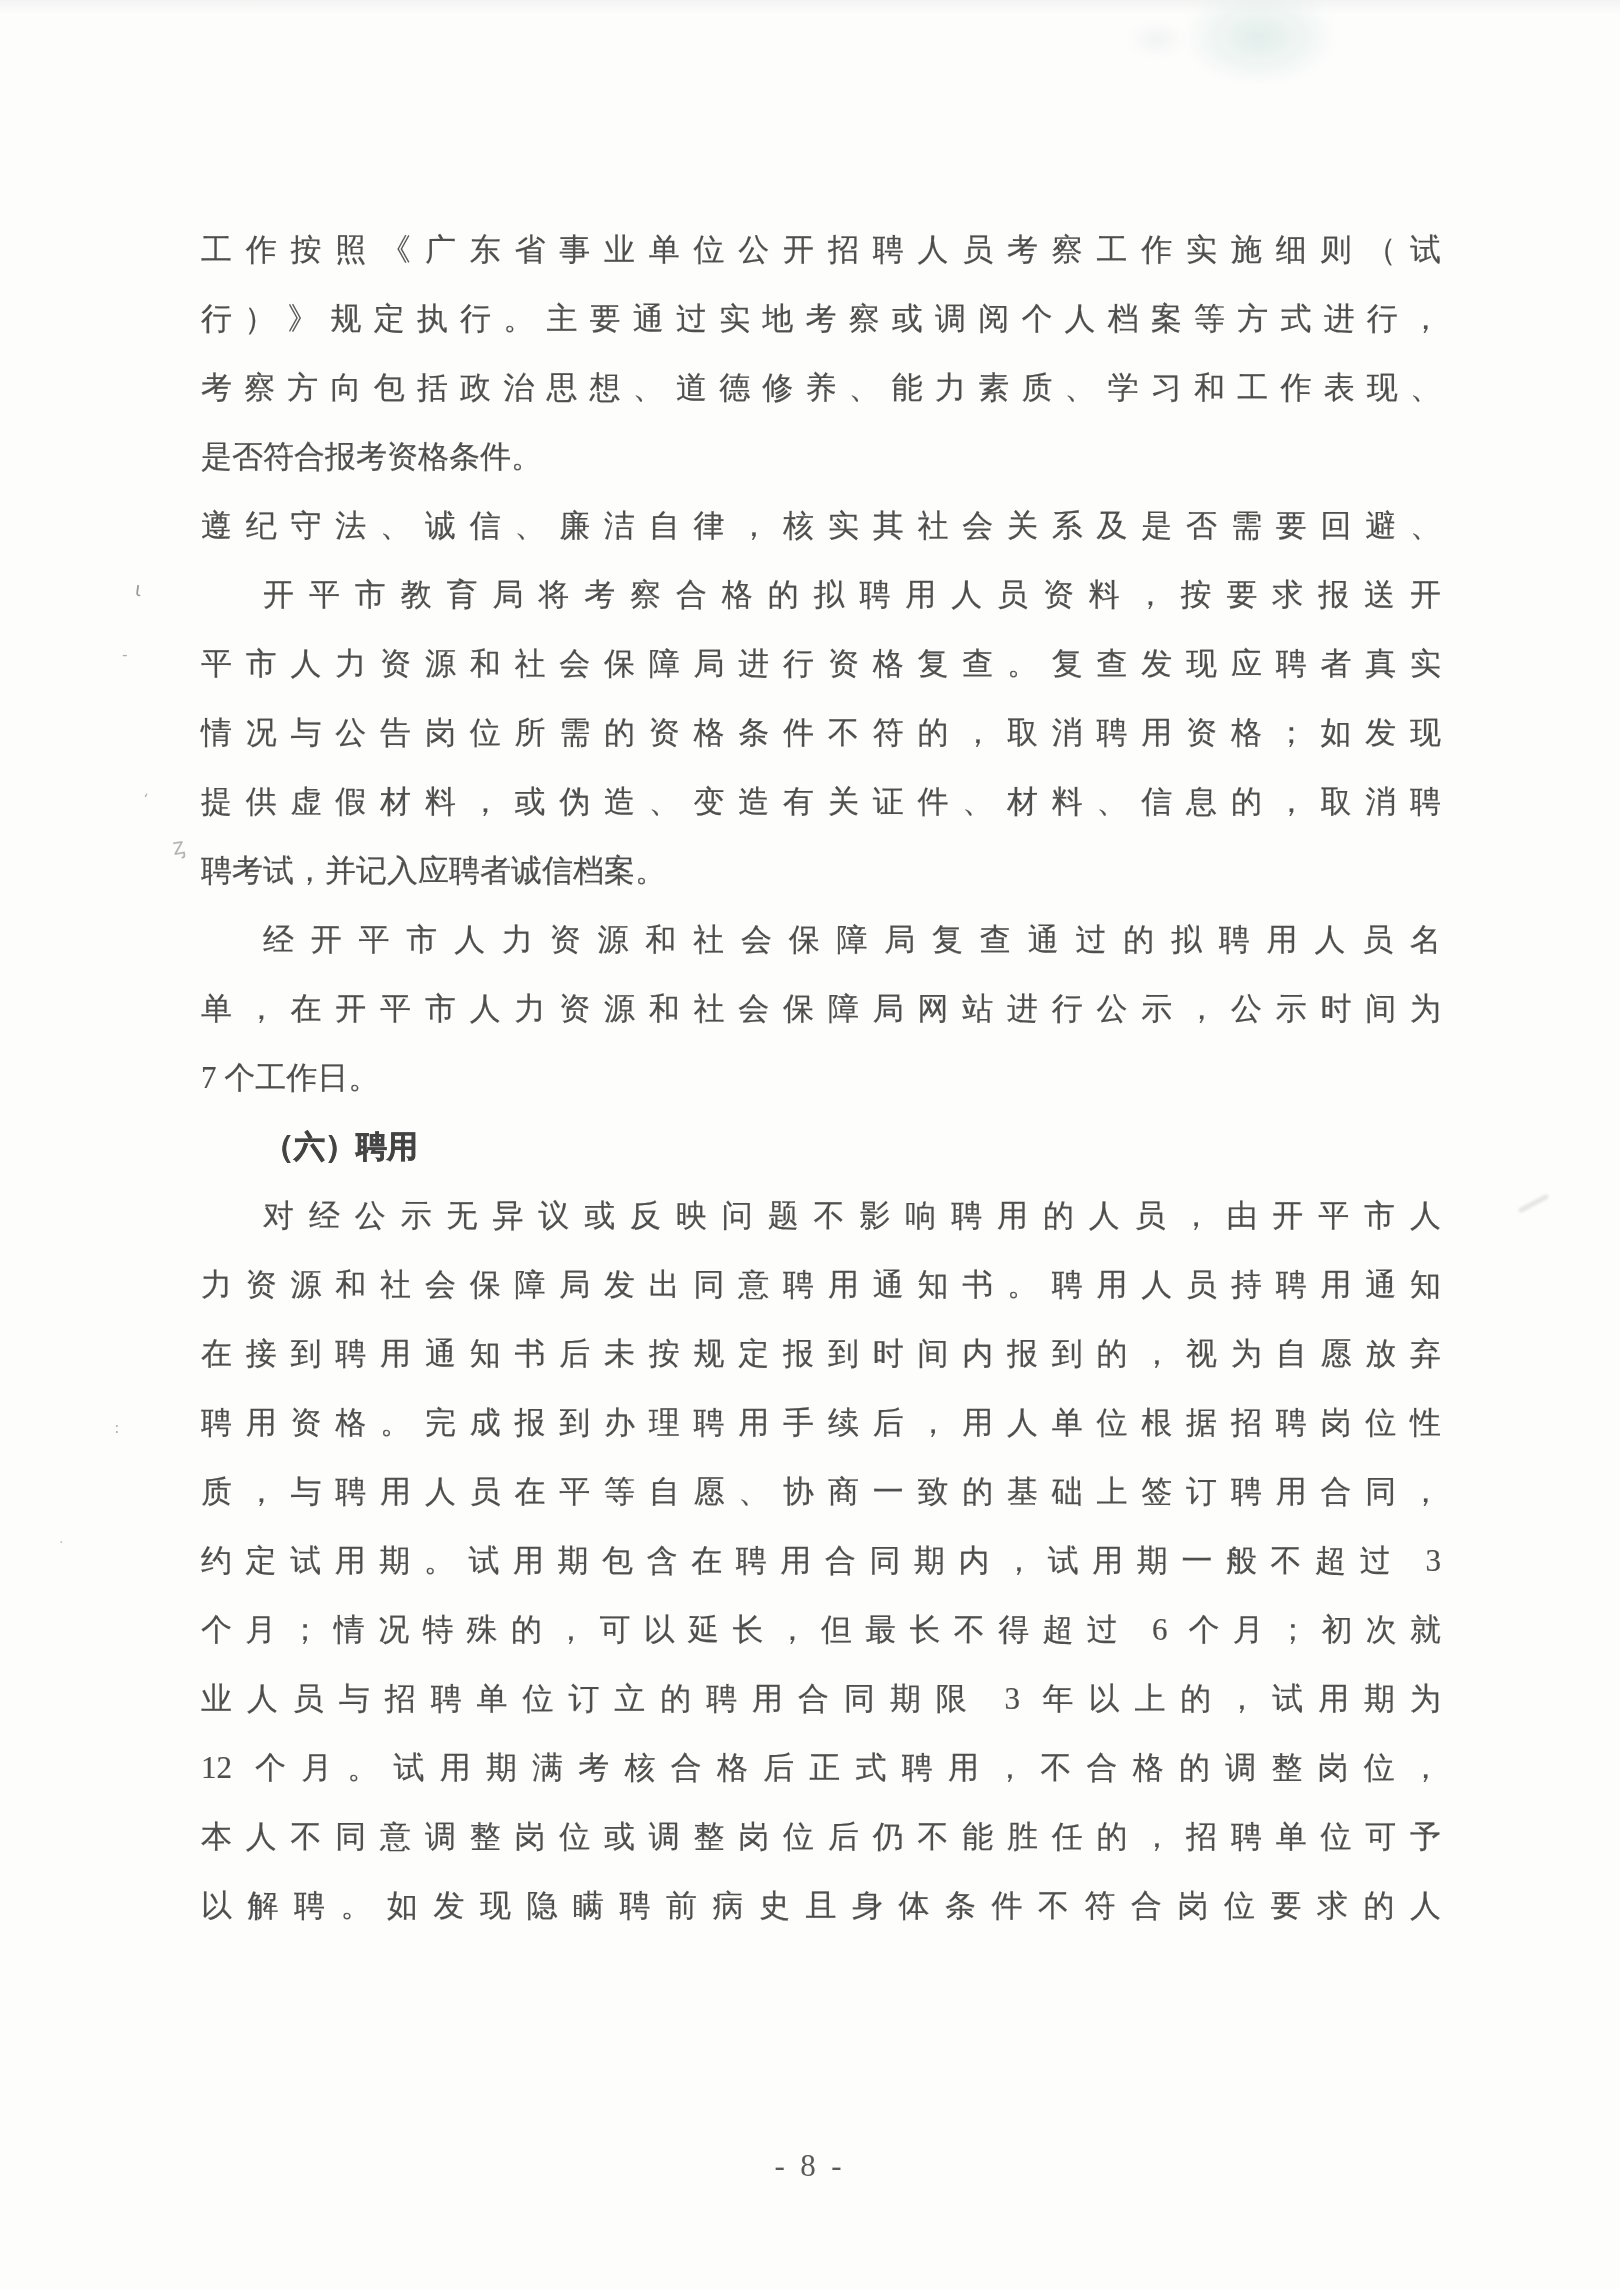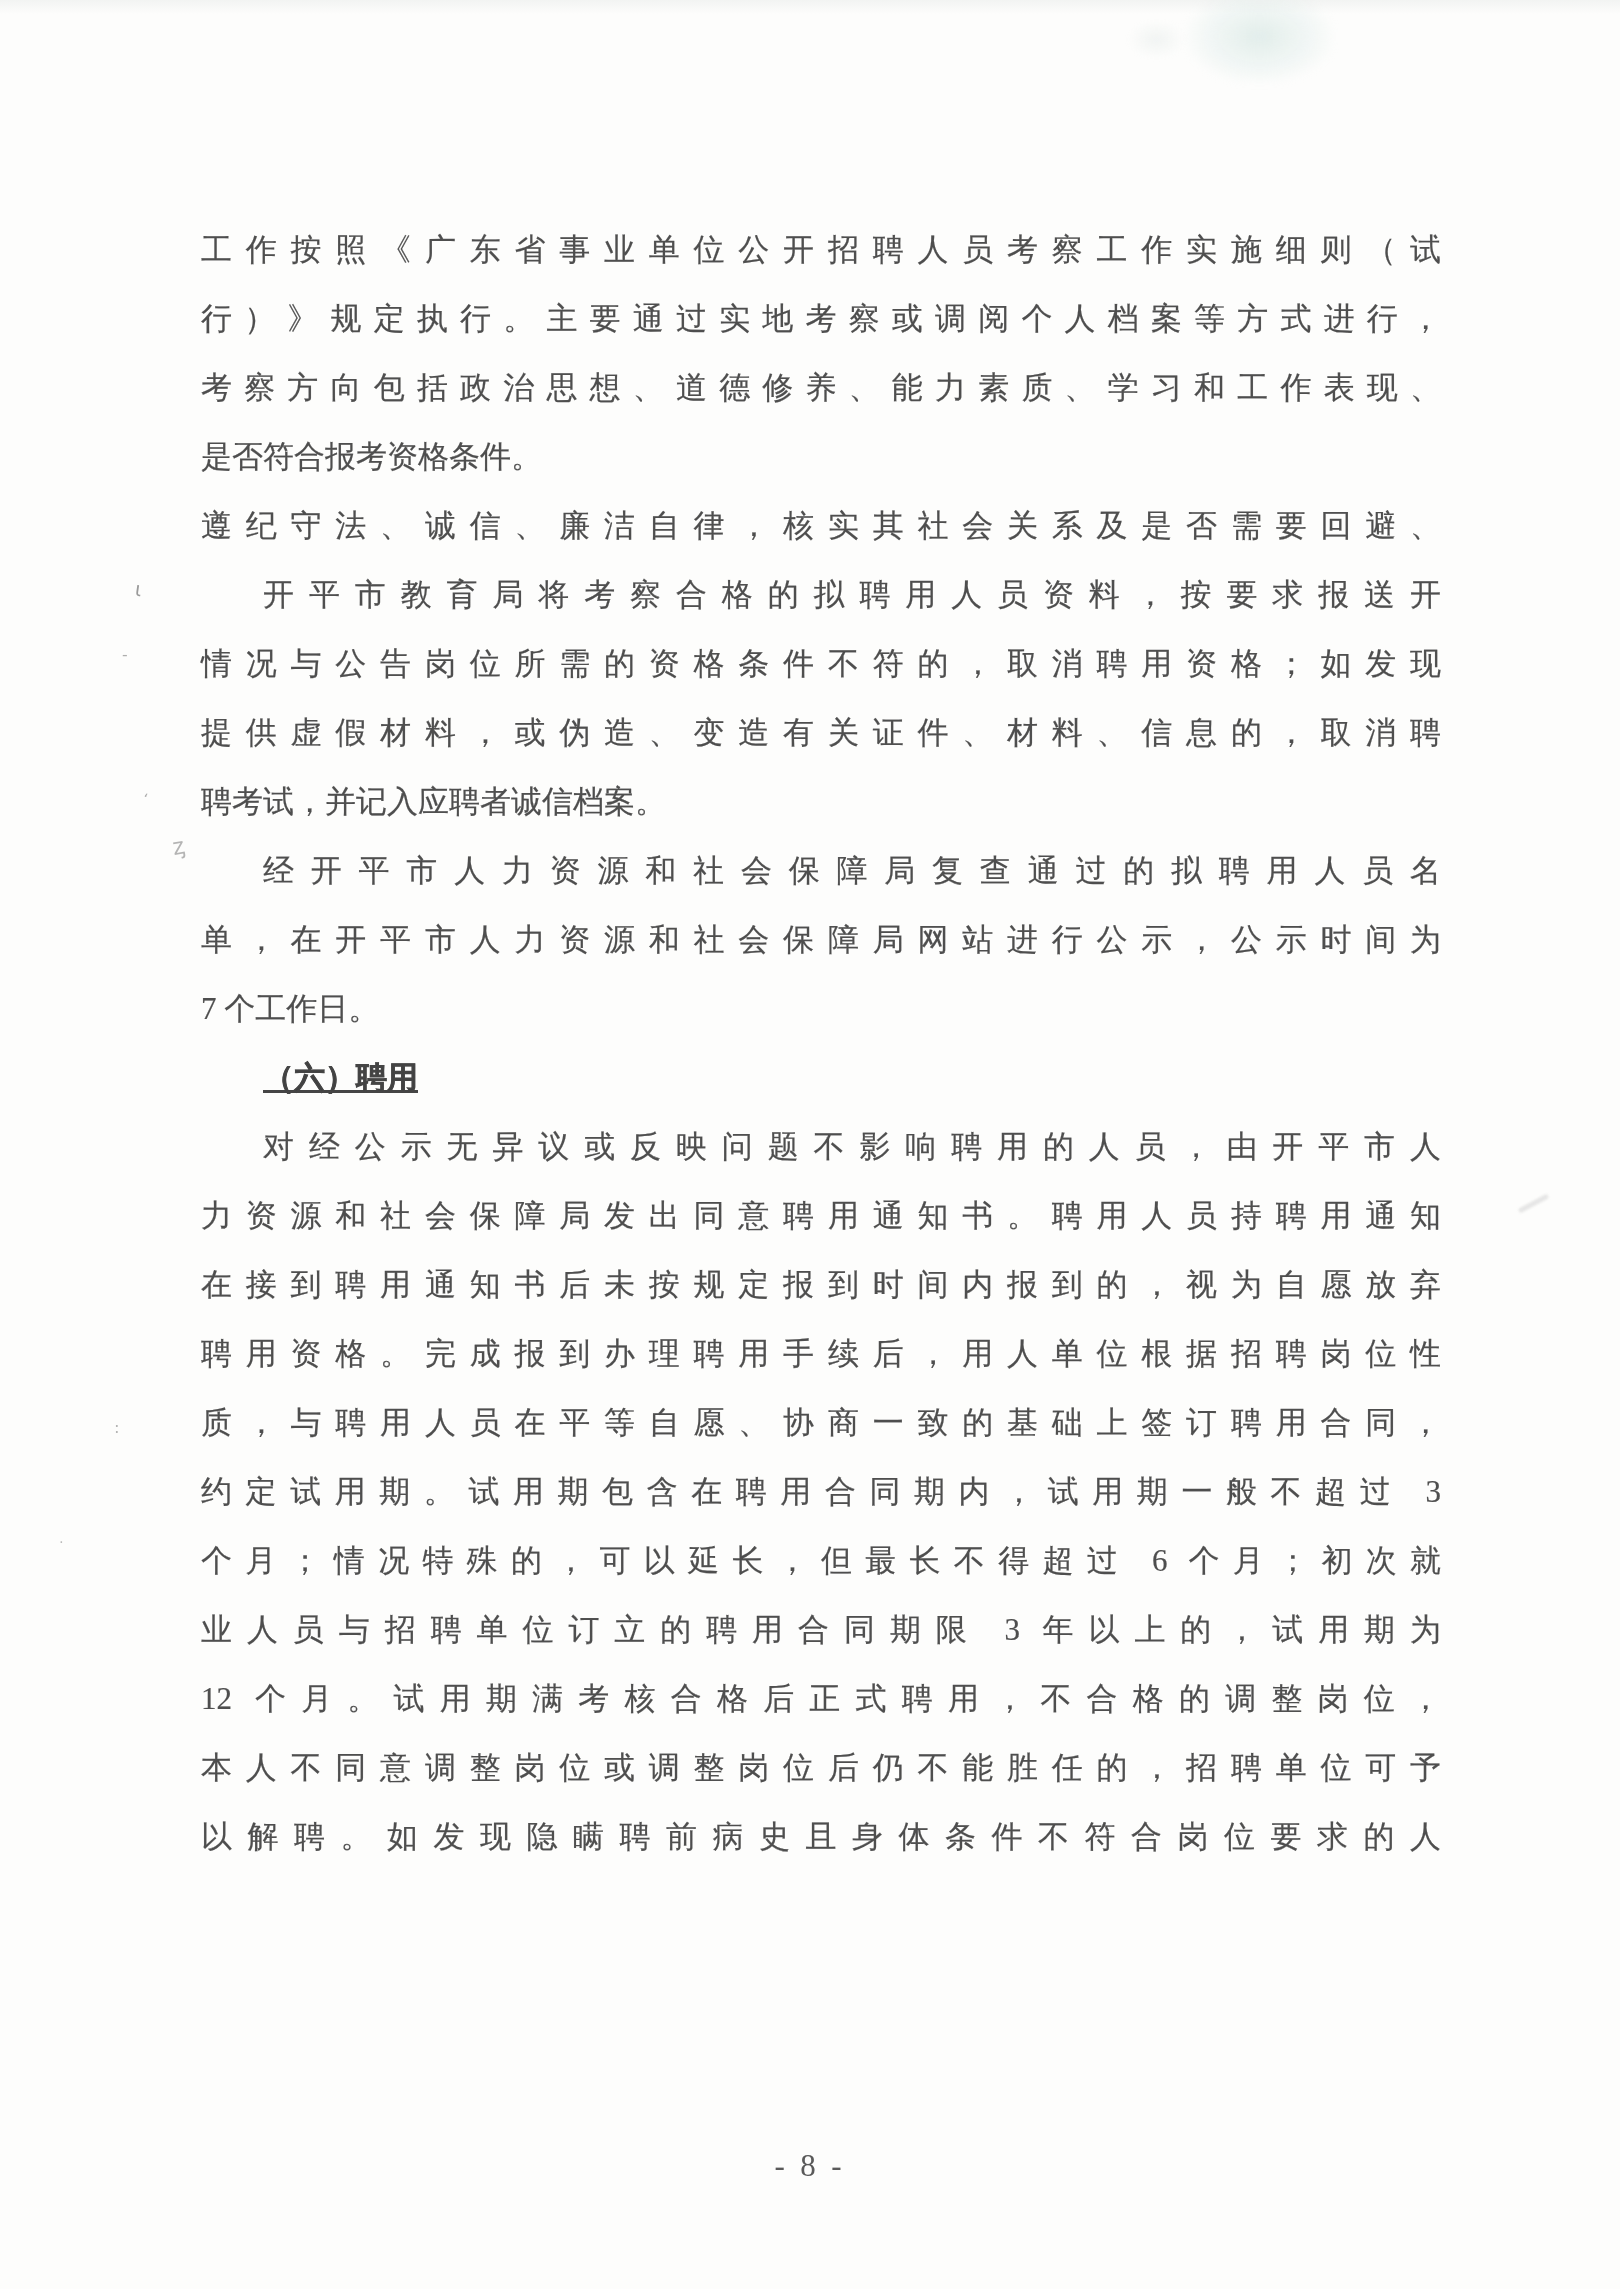--- a/index.html
+++ b/index.html
@@ -85,21 +85,20 @@
     white-space: normal;
     text-align: justify;
     text-align-last: justify;
     -moz-text-align-last: justify;
     text-justify: inter-character;
   }
   .line.indent { text-indent: 2em; }
   .line.bold {
     font-weight: bold;
     color: #3e3e3e;
-    text-decoration: underline;
     -webkit-text-stroke: 0.6px #454545;
   }
 
   .footer {
     position: absolute;
     left: 0; top: 2148px;
     width: 100%;
     text-align: center;
   }
   .footer .page-num {
@@ -126,20 +125,21 @@
   <span class="speck m5">:</span>
   <span class="speck m6">·</span>
 
   <main class="text-block" id="lines-container">
       <div class="line justify">工作按照《广东省事业单位公开招聘人员考察工作实施细则（试</div>
       <div class="line justify">行）》规定执行。主要通过实地考察或调阅个人档案等方式进行，</div>
       <div class="line justify">考察方向包括政治思想、道德修养、能力素质、学习和工作表现、</div>
       <div class="line">是否符合报考资格条件。</div>
       <div class="line justify">遵纪守法、诚信、廉洁自律，核实其社会关系及是否需要回避、</div>
       <div class="line indent justify">开平市教育局将考察合格的拟聘用人员资料，按要求报送开</div>
+      <div class="line justify">平市人力资源和社会保障局进行资格复查。复查发现应聘者真实</div>
       <div class="line justify">情况与公告岗位所需的资格条件不符的，取消聘用资格；如发现</div>
       <div class="line justify">提供虚假材料，或伪造、变造有关证件、材料、信息的，取消聘</div>
       <div class="line">聘考试，并记入应聘者诚信档案。</div>
       <div class="line indent justify">经开平市人力资源和社会保障局复查通过的拟聘用人员名</div>
       <div class="line justify">单，在开平市人力资源和社会保障局网站进行公示，公示时间为</div>
       <div class="line">7 个工作日。</div>
       <div class="line indent bold">（六）聘用</div>
       <div class="line indent justify">对经公示无异议或反映问题不影响聘用的人员，由开平市人</div>
       <div class="line justify">力资源和社会保障局发出同意聘用通知书。聘用人员持聘用通知</div>
       <div class="line justify">在接到聘用通知书后未按规定报到时间内报到的，视为自愿放弃</div>

